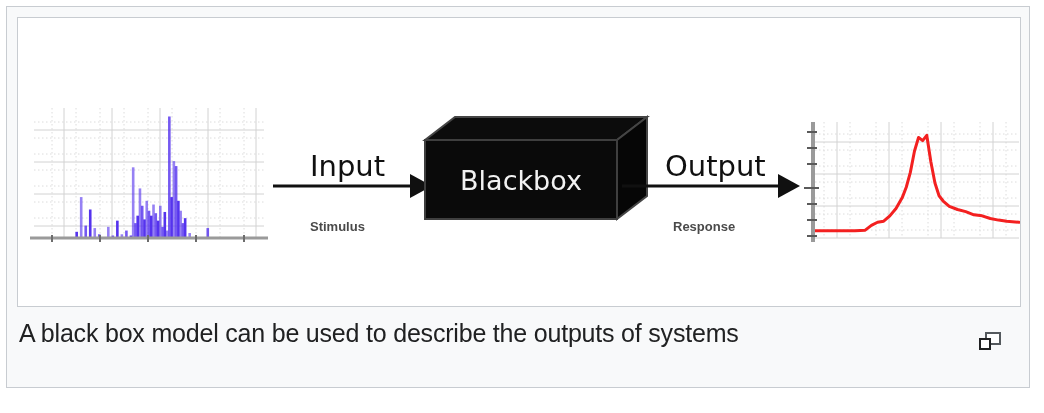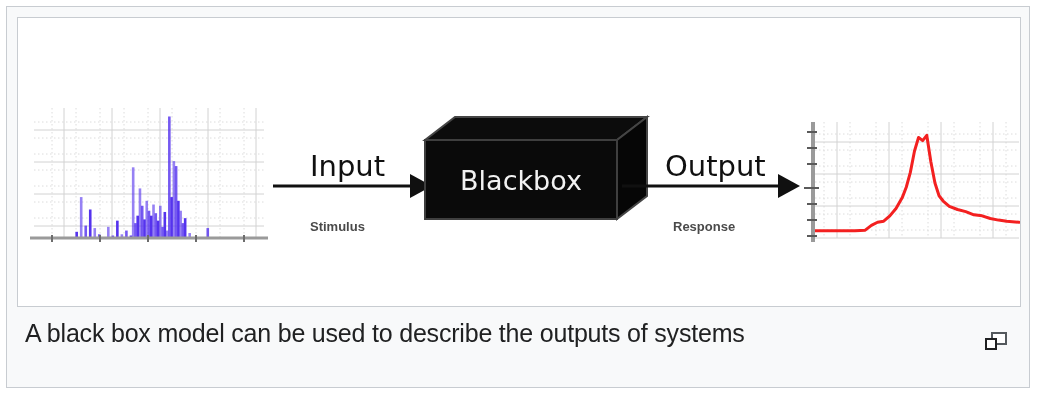--- a/index.html
+++ b/index.html
@@ -34,21 +34,21 @@
     top: 10px;
     width: 1004px;
     height: 290px;
     border: 1px solid #c8ccd1;
     background: #ffffff;
     box-sizing: border-box;
     overflow: hidden;
   }
   .thumb-caption {
     position: absolute;
-    left: 10px;
+    left: 4px;
     top: 308px;
     width: 1004px;
     height: 66px;
     box-sizing: border-box;
     padding: 2px 42px 0 8px;
     font-family: "Liberation Sans", sans-serif;
     font-size: 25px;
     line-height: 32px;
     color: #202122;
     letter-spacing: -0.2px;

